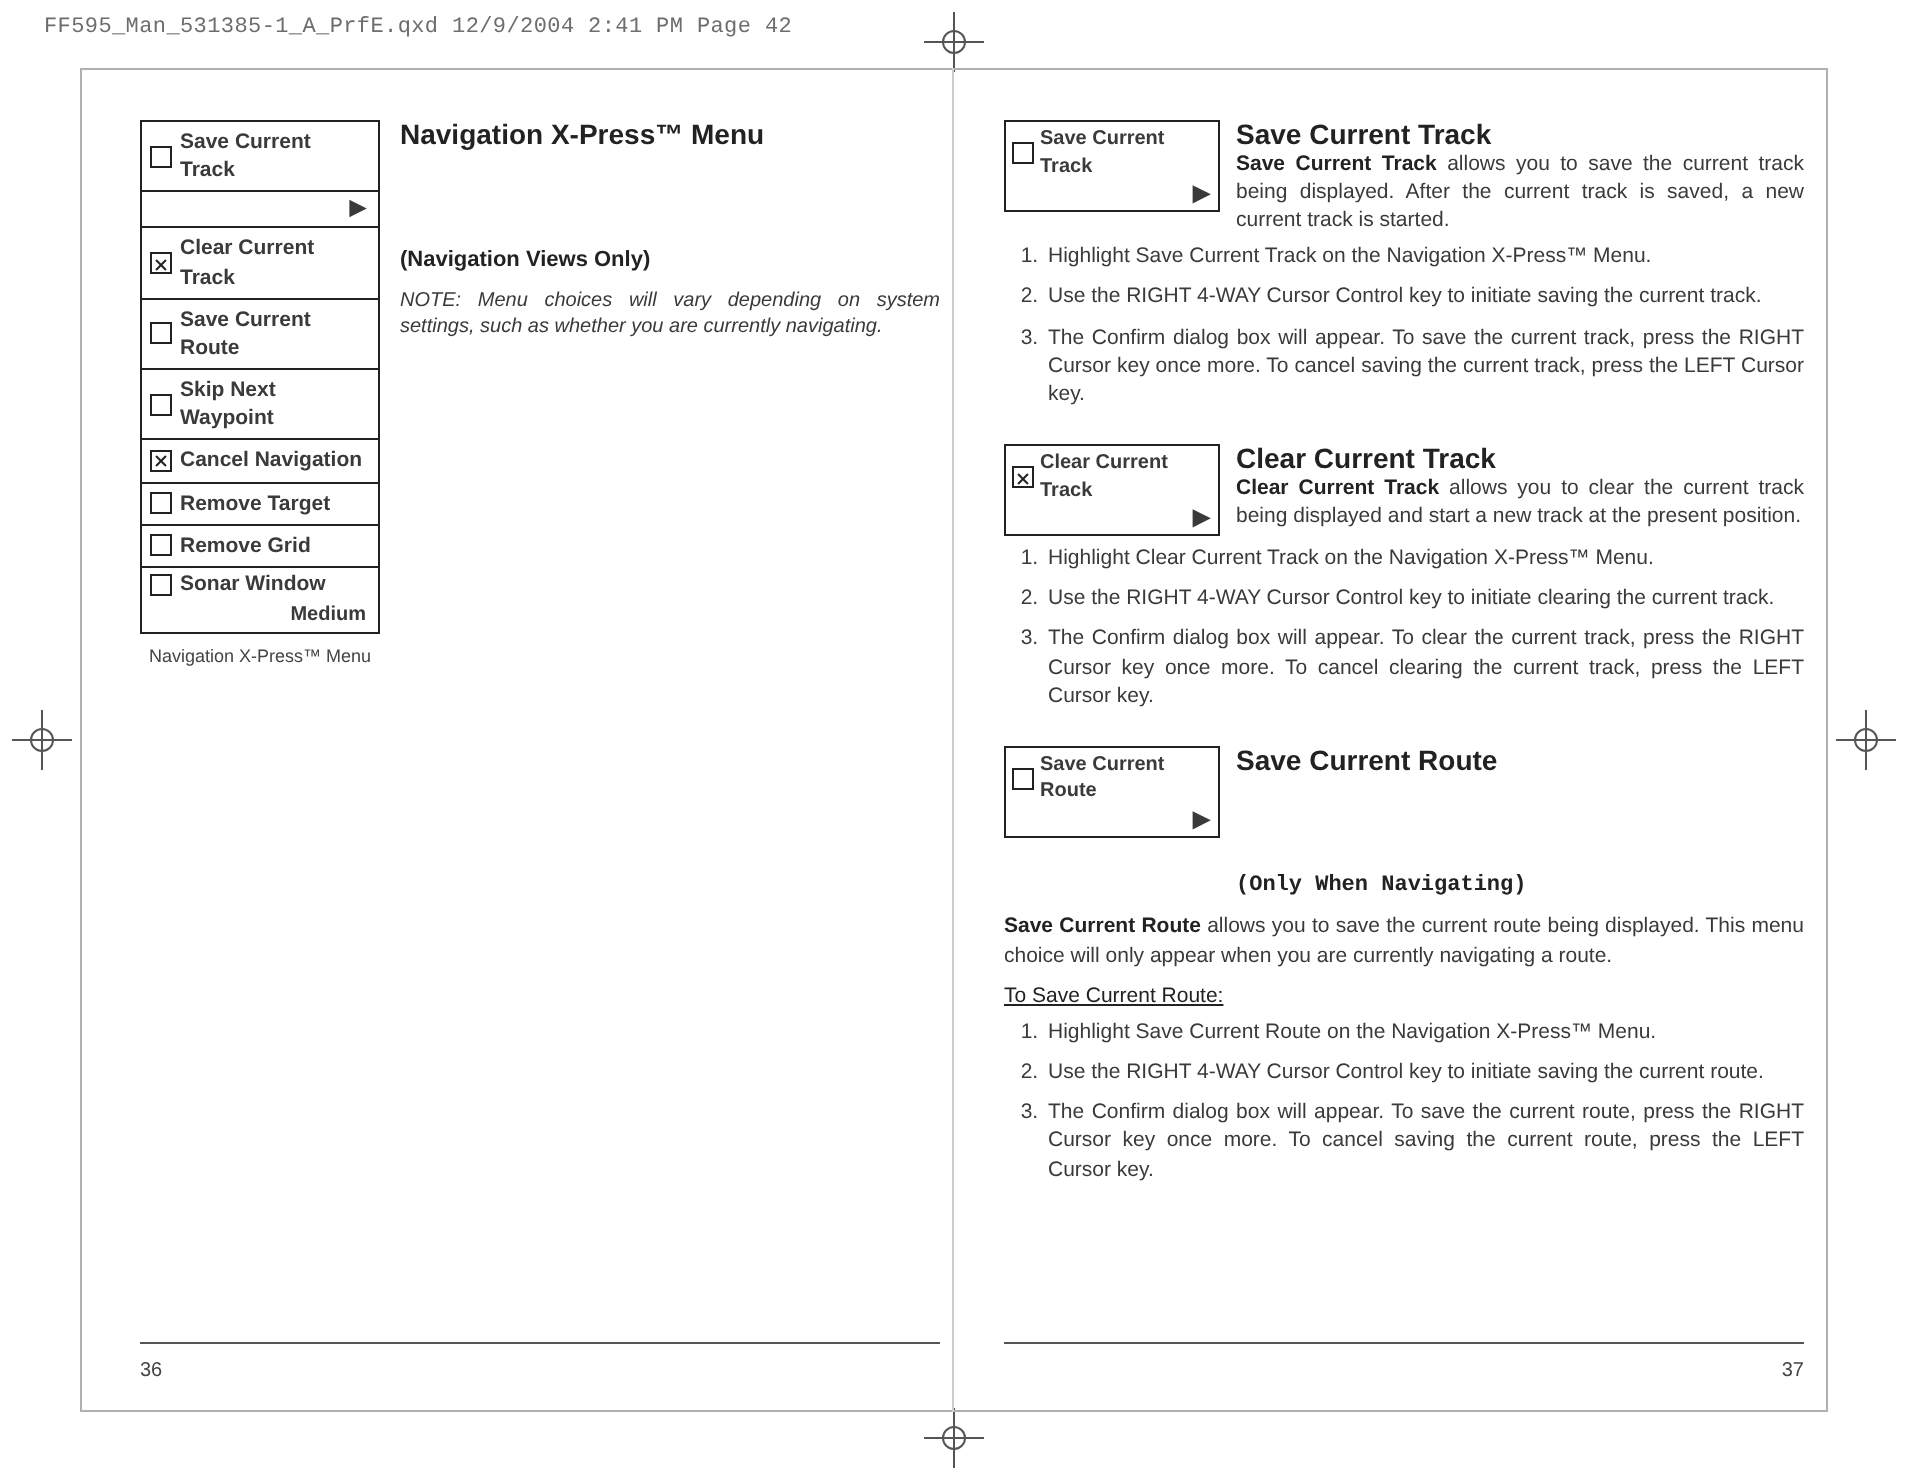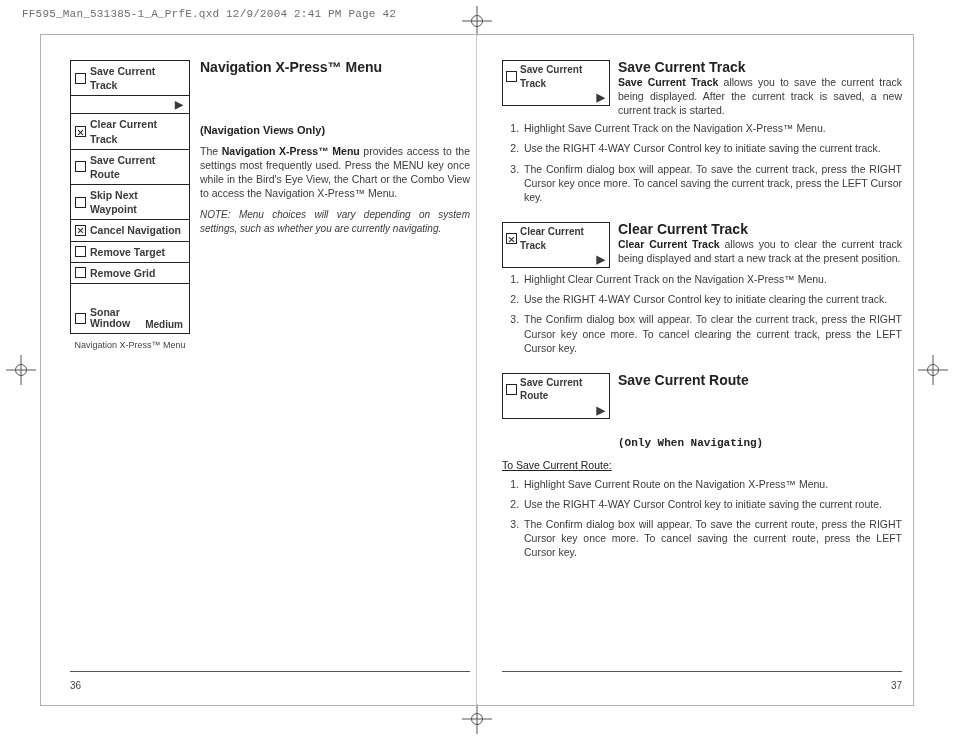--- a/index.html
+++ b/index.html
@@ -74,21 +74,21 @@
   .mi-icon {
     width:11px; height:11px; flex:0 0 11px;
     border:1px solid #222;
     display:inline-block;
     position:relative;
   }
   .mi-icon.x::before, .mi-icon.x::after{
     content:""; position:absolute; left:1px; right:1px; top:50%; height:1px; background:#222;
   }
   .mi-icon.x::before{ transform:rotate(45deg);} .mi-icon.x::after{ transform:rotate(-45deg);}
-  .sonar-row { flex-direction:row; align-items:flex-start; line-height:1.1;margin-top:20px; }
+  .sonar-row { flex-direction:column; align-items:flex-start; line-height:1.1; }
   .sonar-row .sub { align-self:flex-end; font-weight:600; font-size:10px; padding-right:2px;}
   .menu-caption {
     text-align:center; font-size:9px; color:#444; margin-top:5px;
     font-family:Arial, sans-serif;
   }
   .intro { overflow:hidden; }
   h2.section-title {
     font-family: "Arial Black","Franklin Gothic Heavy",sans-serif;
     font-weight:900;
     font-size:14px;
@@ -185,23 +185,20 @@
           </div>
         <span class="sub">Medium</span>
       </div>
     </div>
     <div class="menu-caption">Navigation X-Press™ Menu</div>
   </div>
 
   <div class="intro">
     <h2 class="section-title">Navigation X-Press™ Menu</h2>
     <div class="subtitle">(Navigation Views Only)</div>
-    <p class="para">
-      <span>The </span><span class="b">Navigation X-Press™ Menu</span><span> provides access to the settings most frequently used.  Press the MENU key once while in the Bird's Eye View, the Chart or the Combo View to access the Navigation X-Press™ Menu.</span>
-    </p>
     <p class="note">
       <span class="nl">NOTE:</span><span>  Menu choices will vary depending on system settings, such as whether you are currently navigating.</span>
     </p>
   </div>
 
   <div class="rule"></div>
   <div class="page-number">36</div>
 </div>
 
 <div class="page page-right">
@@ -255,20 +252,21 @@
             <span class="mi-icon"></span>
             <span>Save Current Route</span>
           </div>
         <div class="mm-arrow">▶</div>
       </div>
       <div class="sect-title-wrap">
         <h2 class="section-title">Save Current Route</h2>
         <div class="subtitle" style="margin-bottom:2px;font-family:Liberation Mono, monospace;">(Only When Navigating)</div>
       </div>
     </div>
+    <p class="lead-para"><span class="b">Save Current Route</span><span> allows you to save the current route being displayed. This menu choice will only appear when you are currently navigating a route.</span></p>
     <div class="howto">To Save Current Route:</div>
     <ol class="steps">
       <li>Highlight Save Current Route on the Navigation X-Press™ Menu.</li>
       <li>Use the RIGHT 4-WAY Cursor Control key to initiate saving the current route.</li>
       <li>The Confirm dialog box will appear. To save the current route,  press the RIGHT Cursor key once more. To cancel saving the current route, press the LEFT Cursor key.</li>
     </ol>
   </div>
 
   <div class="rule"></div>
   <div class="page-number">37</div>

